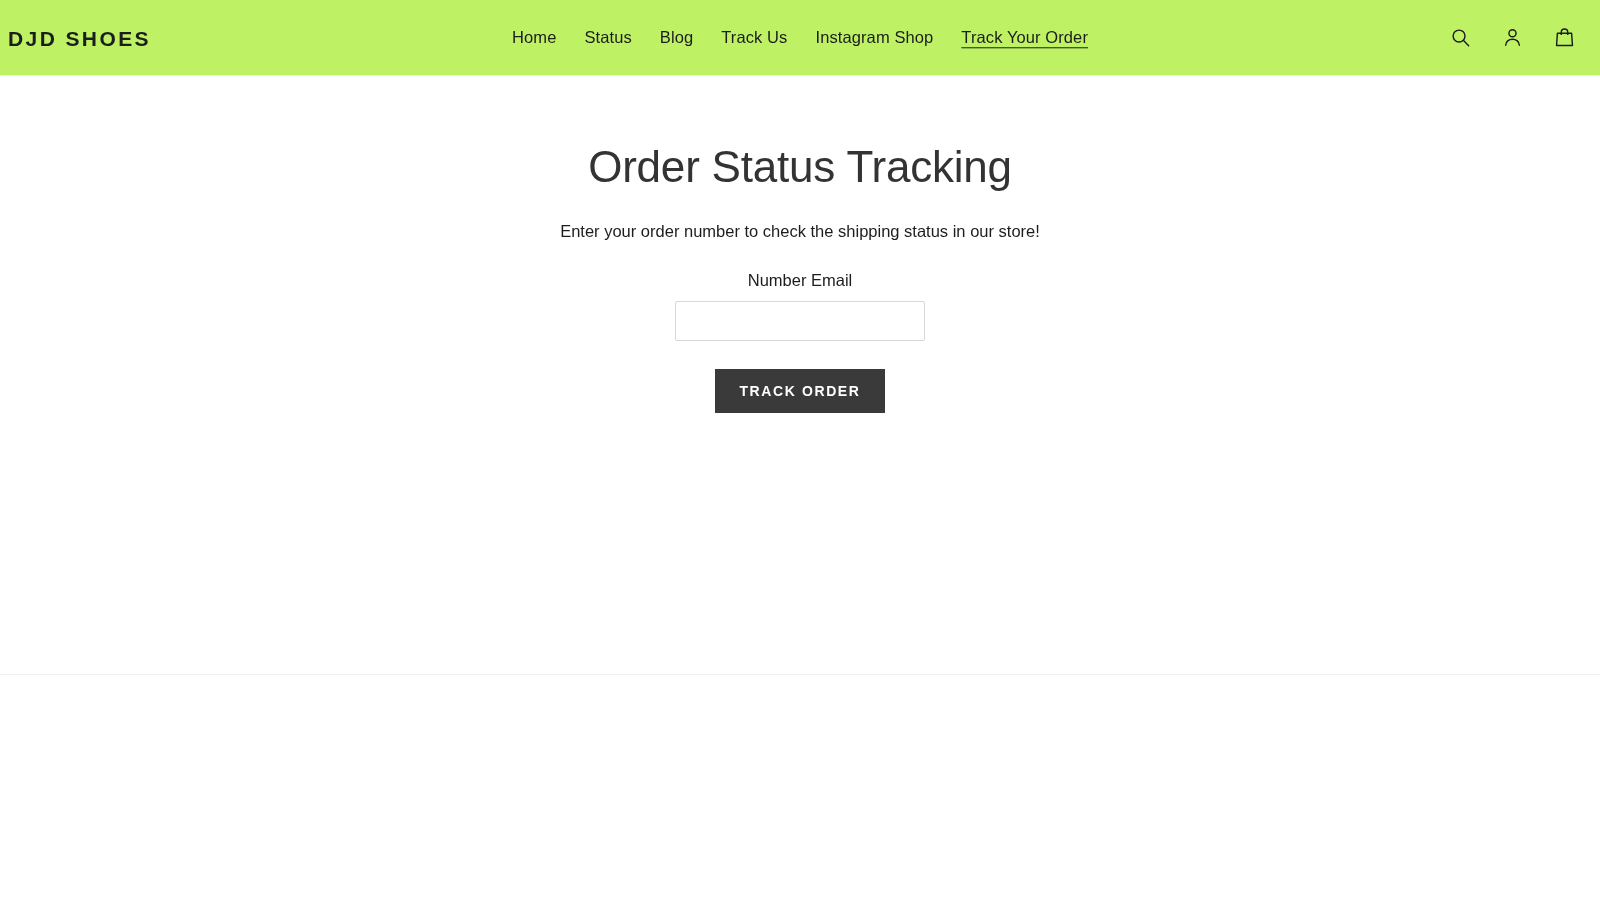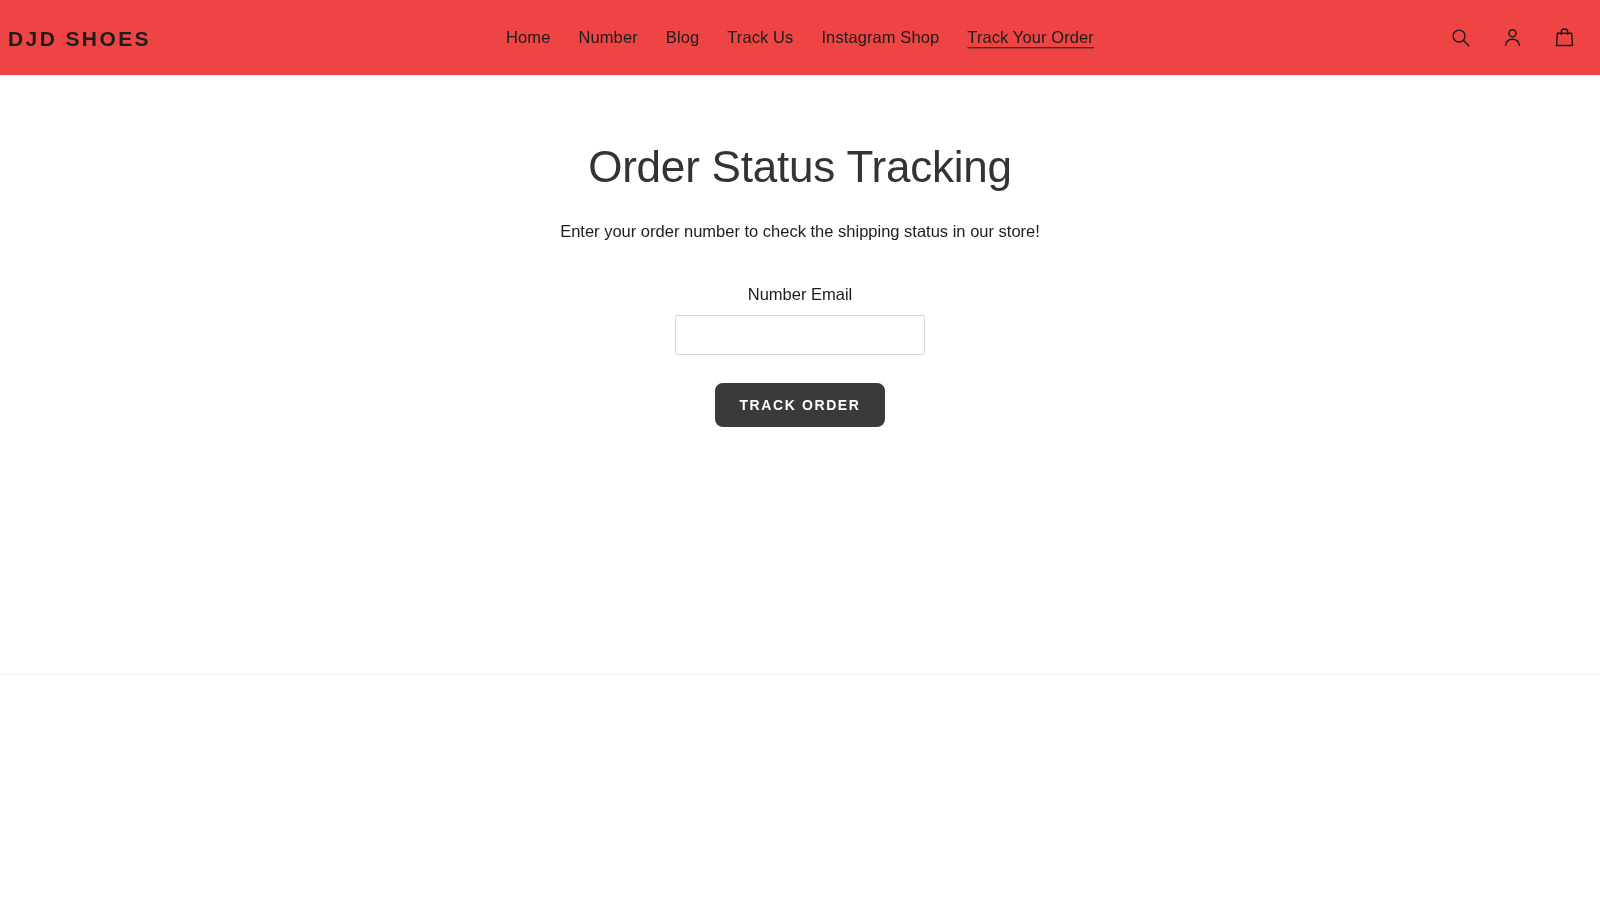--- a/index.html
+++ b/index.html
@@ -12,21 +12,21 @@
     background: #ffffff;
     font-family: "Liberation Sans", sans-serif;
     -webkit-font-smoothing: antialiased;
   }
 
   
   .site-header {
     position: relative;
     width: 100%;
     height: 76px;
-    background: #ef4444;
+    background: #bef264;
     border-bottom: 1px solid #f0f0f0;
     display: flex;
     align-items: center;
   }
 
   .logo {
     position: absolute;
     left: 8px;
     top: 50%;
     transform: translateY(-50%);
@@ -107,21 +107,21 @@
   .page-title {
     margin: 0;
     font-size: 44px;
     line-height: 1.15;
     font-weight: normal;
     color: #333333;
     letter-spacing: -0.2px;
   }
 
   .page-subtitle {
-    margin: 26px 0 14px 0;
+    margin: 26px 0 0 0;
     font-size: 16.5px;
     line-height: 1.5;
     color: #1c1d1d;
     font-weight: normal;
   }
 
   .track-form {
     margin: 0 auto;
     padding-top: 27px;
     width: 250px;
@@ -157,21 +157,21 @@
   .submit-wrap {
     margin-top: 28px;
     text-align: center;
   }
 
   .btn-track {
     display: inline-block;
     background: #3a3a3a;
     color: #ffffff;
     border: none;
-    border-radius: 8px;
+    border-radius: 0;
     font-family: "Liberation Sans", sans-serif;
     font-size: 14px;
     font-weight: bold;
     letter-spacing: 1.6px;
     padding: 15px 24px;
     line-height: 1;
     cursor: pointer;
   }
 
   
@@ -184,21 +184,21 @@
 </style>
 </head>
 <body>
 
 <header class="site-header">
 
   <a class="logo" href="#">DJD SHOES</a>
 
   <nav class="main-nav">
     <a class="nav-link" href="#">Home</a>
-    <a class="nav-link" href="#">Number</a>
+    <a class="nav-link" href="#">Status</a>
     <a class="nav-link" href="#">Blog</a>
     <a class="nav-link" href="#">Track Us</a>
     <a class="nav-link" href="#">Instagram Shop</a>
     <a class="nav-link active" href="#">Track Your Order</a>
   </nav>
 
   <div class="header-icons">
 
     <button class="icon-btn" aria-label="Search">
       <svg width="23" height="23" viewBox="0 0 24 24" fill="none" stroke="currentColor" stroke-width="1.5" stroke-linecap="round">

